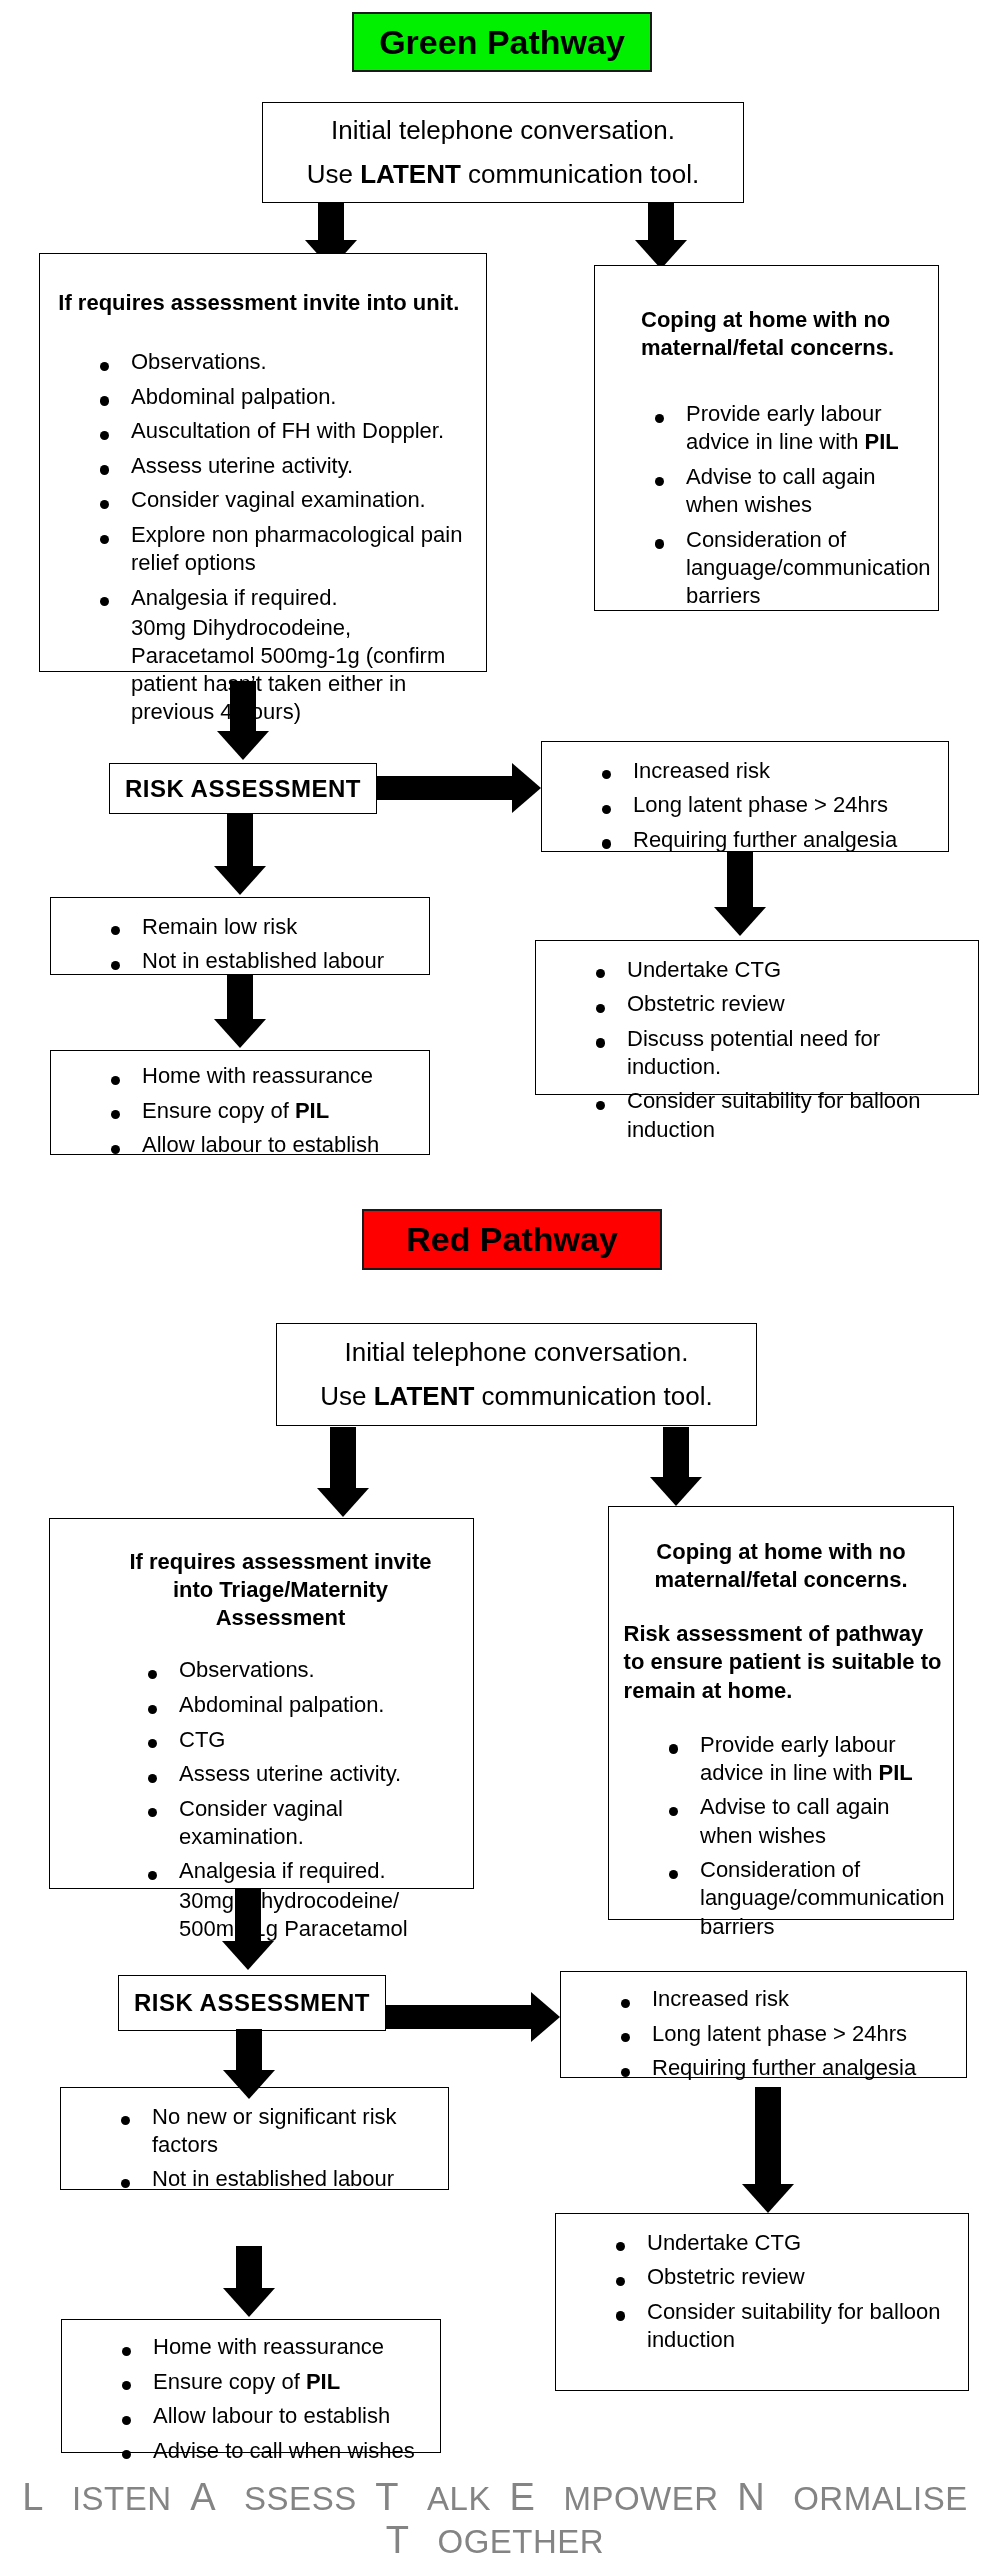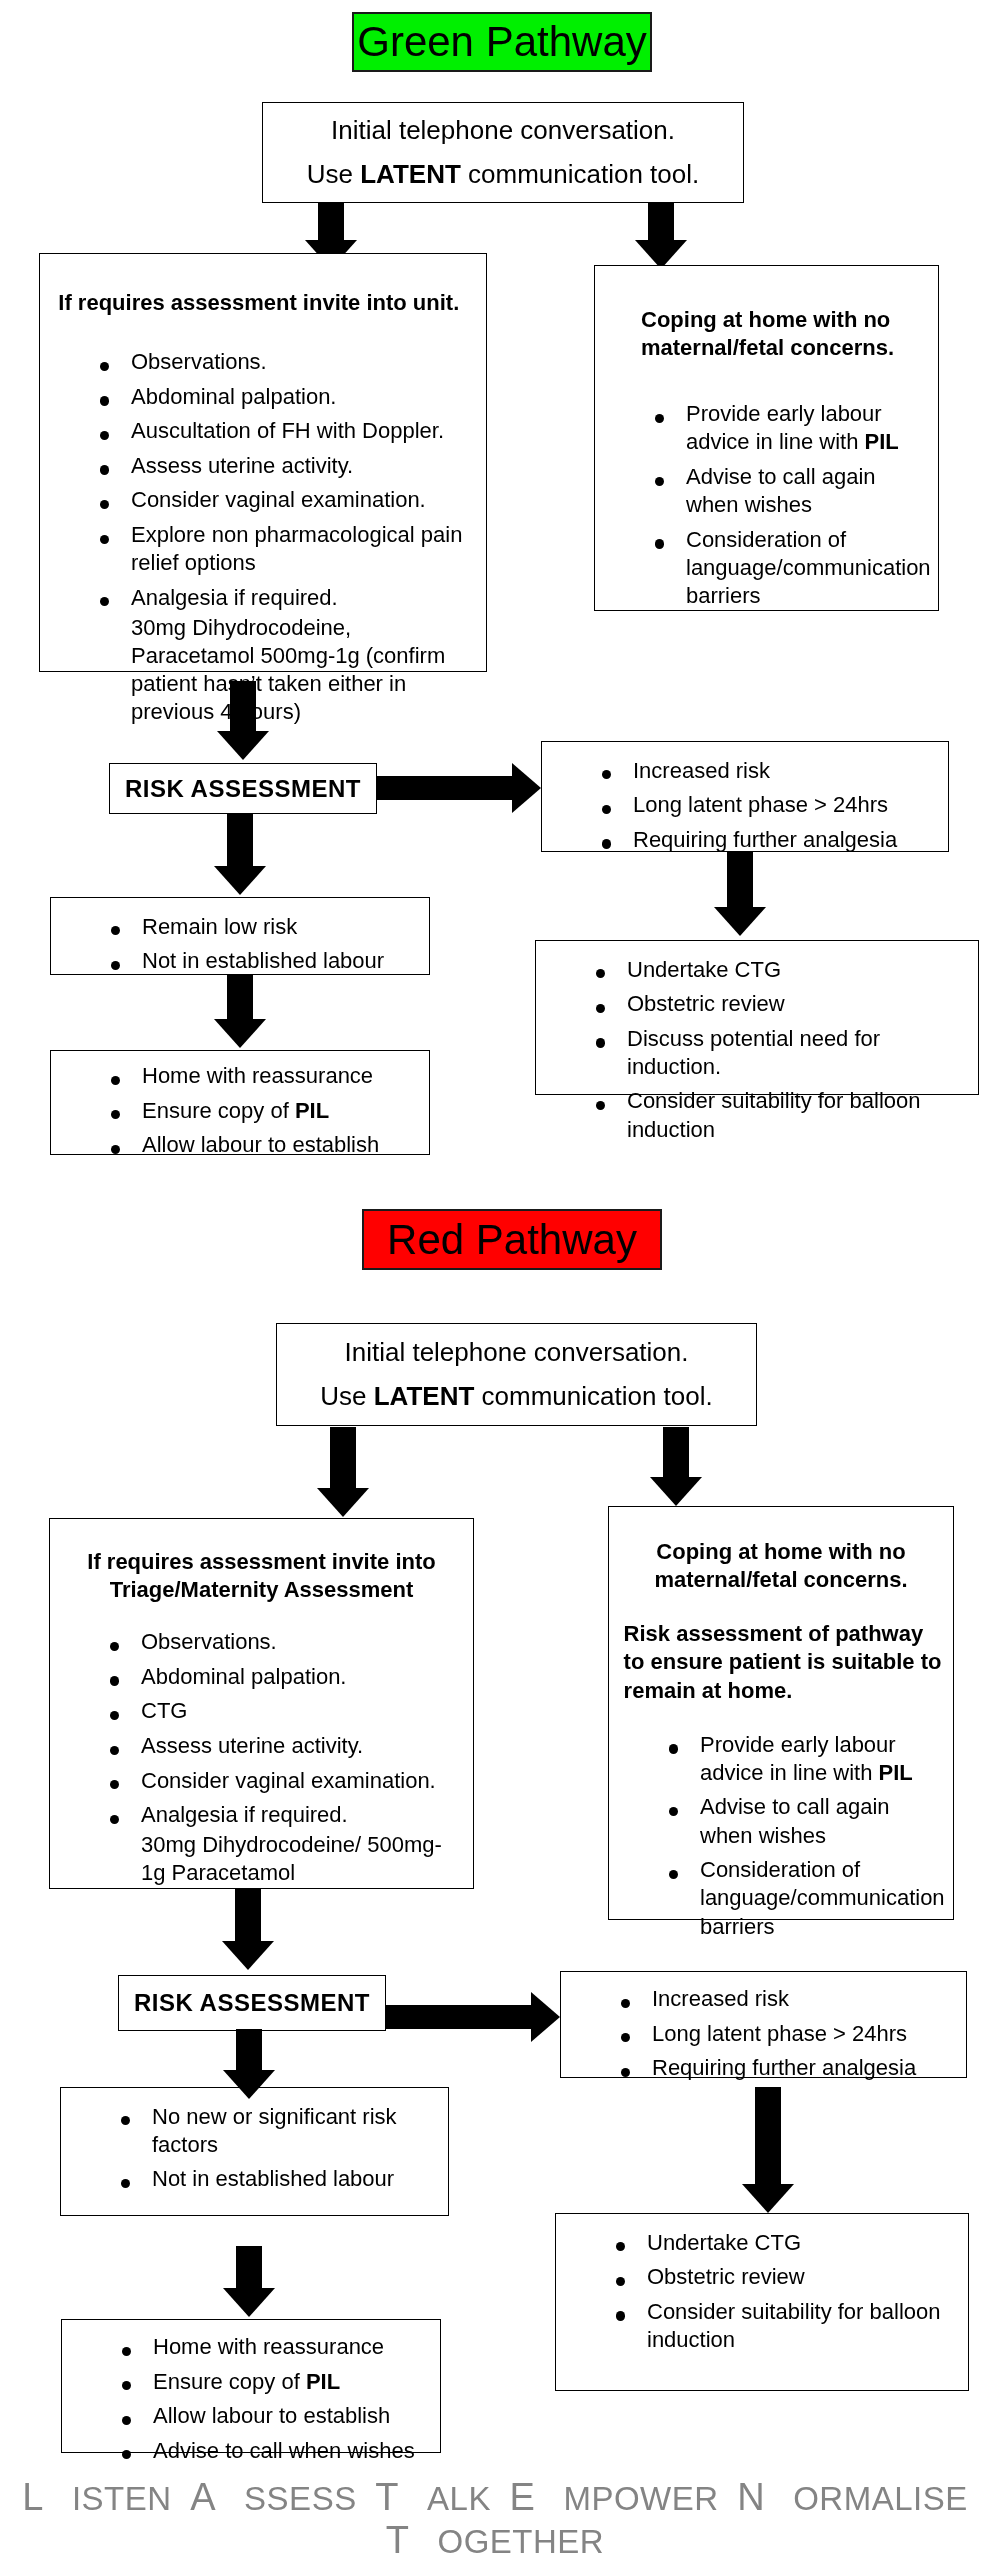--- a/index.html
+++ b/index.html
@@ -1,21 +1,21 @@
 <!DOCTYPE html>
 <html style="font-size:14.6px"><head>
 <meta charset="utf-8">
 <style>
   html,body{margin:0;padding:0;background:#ffffff;}
   body{font-family:"Liberation Sans",sans-serif;color:#000;}
   #canvas{position:relative;width:990px;height:2576px;background:#fff;overflow:hidden;}
 
   .box{position:absolute;background:#fff;border:1.8px solid #000;box-sizing:border-box;}
   .title-box{position:absolute;display:flex;align-items:center;justify-content:center;
-             font-weight:normal;font-size:42px;border:2.7px solid #1a1a1a;box-sizing:border-box;}
+             font-weight:bold;font-size:34px;border:2.7px solid #1a1a1a;box-sizing:border-box;}
   .phone-box{display:flex;flex-direction:column;justify-content:center;gap:13px;
              text-align:center;font-size:26px;}
   .box-title{font-weight:bold;font-size:22px;line-height:1.28;}
   .bold-para{font-weight:bold;font-size:22px;line-height:1.28;}
   ul.blt{list-style:none;margin:14px;padding:0;font-size:22px;line-height:1.28;}
   ul.blt li{position:relative;padding-left:77px;margin-bottom:6.4px;}
   ul.blt li::before{content:"";position:absolute;left:46px;top:0.62em;width:9.2px;height:9.2px;
                     border-radius:50%;background:#000;}
   .risk{display:flex;align-items:center;justify-content:center;font-weight:bold;
         font-size:24px;letter-spacing:0.5px;}
@@ -156,21 +156,21 @@
 
   <div class="arrow-v" style="left:316px;top:1427px;height:90px;">
     <div class="shaft"></div>
       <div class="head"></div>
   </div>
   <div class="arrow-v" style="left:649px;top:1427px;height:79px;">
     <div class="shaft"></div>
       <div class="head"></div>
   </div>
 
-  <div class="box" style="left:49px;top:1518px;width:425px;height:371px;">
+  <div class="box" style="left:49px;top:1518px;width:425px;height:371px;padding-left:38px;">
     <div class="box-title" style="padding:29px 27.5px 0;text-align:center;">If requires assessment invite into Triage/Maternity Assessment</div>
     <ul class="blt" style="margin-top:24px;">
       <li>Observations.</li>
       <li>Abdominal palpation.</li>
       <li>CTG</li>
       <li>Assess uterine activity.</li>
       <li>Consider vaginal examination.</li>
       <li>
         <span>Analgesia if required.</span>
         <div style="margin-top:1.8px;max-width:316px;">30mg Dihydrocodeine/ 500mg-1g Paracetamol</div>
@@ -203,21 +203,21 @@
   </div>
 
   <div class="box" style="left:560px;top:1971px;width:407px;height:107px;">
     <ul class="blt" style="margin-top:13px;">
       <li>Increased risk</li>
       <li>Long latent phase &gt; 24hrs</li>
       <li>Requiring further analgesia</li>
     </ul>
   </div>
 
-  <div class="box" style="left:60px;top:2087px;width:389px;height:129px;">
+  <div class="box" style="left:60px;top:2087px;width:389px;height:103px;">
     <ul class="blt" style="margin-top:14.6px;">
       <li>No new or significant risk factors</li>
       <li>Not in established labour</li>
     </ul>
   </div>
 
   <div class="arrow-v" style="left:222px;top:2029px;height:70px;">
     <div class="shaft"></div>
       <div class="head"></div>
   </div>

